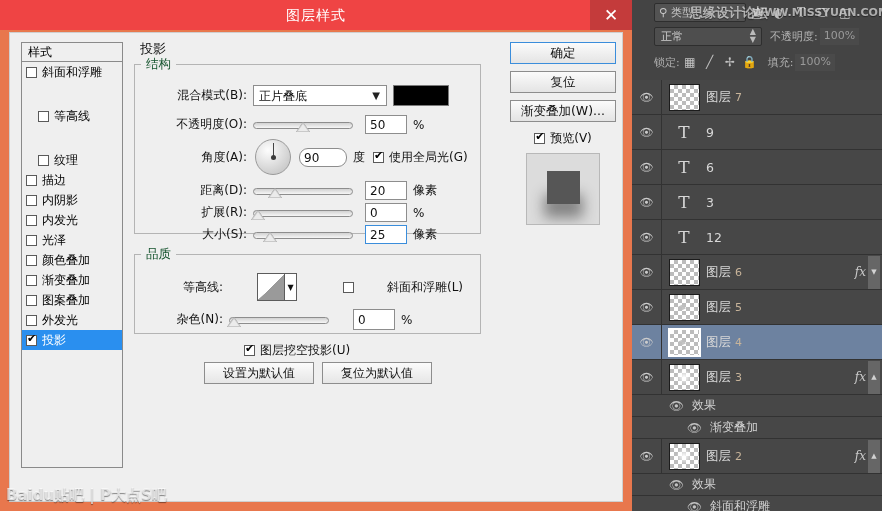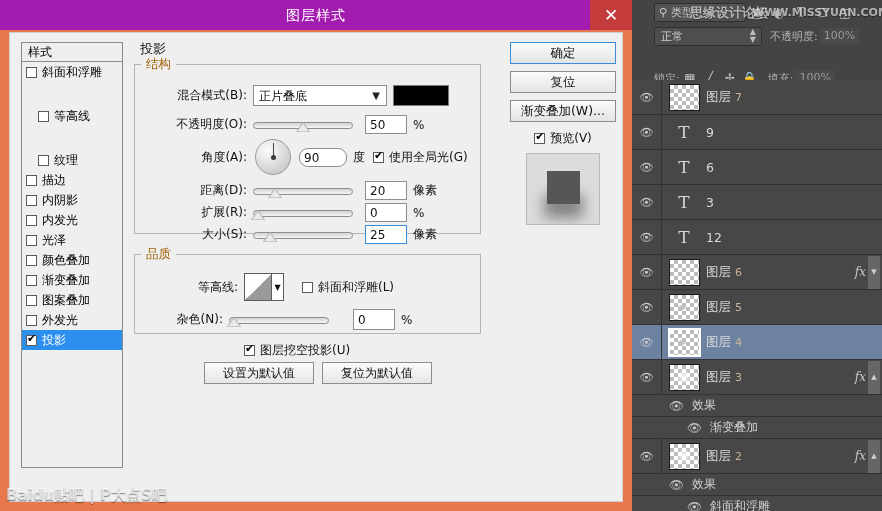--- a/index.html
+++ b/index.html
@@ -12,21 +12,21 @@
   }
   #root { position: relative; width: 882px; height: 511px; background: #3d3d3d; }
 
   
   #dialog {
     position: absolute; left: 0; top: 0; width: 632px; height: 511px;
     background: #e8774d;
   }
   #titlebar {
     position: absolute; left: 0; top: 0; width: 632px; height: 30px;
-    background: #a21caf;
+    background: #ef4444;
   }
   #title-text {
     position: absolute; left: 0; top: 0; width: 632px; height: 30px;
     line-height: 30px; text-align: center; color: #ffffff;
     font-size: 14px; letter-spacing: 1px;
   }
   #close-btn {
     position: absolute; right: 0; top: 0; width: 42px; height: 30px;
     background: #c43b3b; color: #fff; font-size: 17px;
     line-height: 30px; text-align: center; cursor: pointer;
@@ -68,21 +68,21 @@
     font-size: 11px; color: #000; line-height: 14px;
   }
 
   
   #center { position: absolute; left: 124px; top: 9px; width: 362px; height: 450px; }
   fieldset.grp {
     position: absolute; border: 1px solid #b4b4b4; margin: 0; padding: 0;
     background: transparent;
   }
   fieldset.grp > legend {
-    font-size: 12.5px; color: #a16207; padding: 0 5px; margin-left: 6px;
+    font-size: 12.5px; color: #14532d; padding: 0 5px; margin-left: 6px;
   }
   .panel-title {
     position: absolute; left: 6px; top: -2px; font-size: 13px; color: #111;
   }
   .row { position: absolute; display: flex; align-items: center; }
   .lbl { font-size: 12px; color: #111; text-align: right; white-space: nowrap; }
 
   .numbox {
     border: 1px solid #8d8d8d; background: #fff; height: 19px; line-height: 18px;
     font-size: 12px; color: #111; padding-left: 4px; text-align: left;
@@ -194,21 +194,21 @@
     width: 108px; height: 19px; background: #4e4e4e; border: 1px solid #2e2e2e;
     border-radius: 2px; color: #cfcfcf; font-size: 11px;
     display: flex; align-items: center; padding-left: 6px; position: relative;
   }
   #blend-sel .updown { position: absolute; right: 5px; font-size: 8px; color: #bbb; line-height: 1; }
   .lp-lbl { color: #b2b2b2; font-size: 11px; margin-left: 8px; white-space: nowrap; }
   .lp-val {
     background: #4a4a4a; color: #9a9a9a; font-size: 11px; height: 17px; line-height: 16px;
     padding: 0 4px; margin-left: 2px; min-width: 36px; text-align: right;
   }
-  #lock-row { position: absolute; left: 22px; top: 52px; width: 228px; height: 20px; display: flex; align-items: center; margin-top: 16px; }
+  #lock-row { position: absolute; left: 22px; top: 52px; width: 228px; height: 20px; display: flex; align-items: center; }
   .lockicon { width: 20px; height: 18px; display: flex; align-items: center; justify-content: center; color: #c2c2c2; }
 
   .lrow {
     position: relative; height: 35px; border-bottom: 1px solid #323232;
     display: flex; align-items: center; background: #474747;
   }
   .lrow.sel { background: #6d82a0; }
   .lrow .eye {
     width: 30px; height: 100%; display: flex; align-items: center; justify-content: center;
     border-right: 1px solid #323232; color: #cccccc;
@@ -402,21 +402,21 @@
               <div class="thumb" style="left:10px;"></div>
             </div>
             <div class="numbox focus" style="width:42px; margin-left:12px;">25</div>
             <div class="lbl" style="margin-left:6px;">像素</div>
           </div>
         </fieldset>
 
         <fieldset class="grp" style="left:0; top:204px; width:347px; height:88px;">
           <legend>品质</legend>
 
-          <div class="row" style="left:15px; top:10px; width:330px;">
+          <div class="row" style="left:0; top:10px; width:330px;gap:28px;">
             <div class="lbl" style="width:88px;">等高线:</div>
             <div class="contour-box" style="margin-left:6px;">
               <div class="img"></div>
               <div class="arrow">▼</div>
             </div>
             <div class="cb" style="margin-left:18px;"></div>
             <div class="lbl">斜面和浮雕(L)</div>
           </div>
 
           <div class="row" style="left:0; top:46px; width:330px;">

